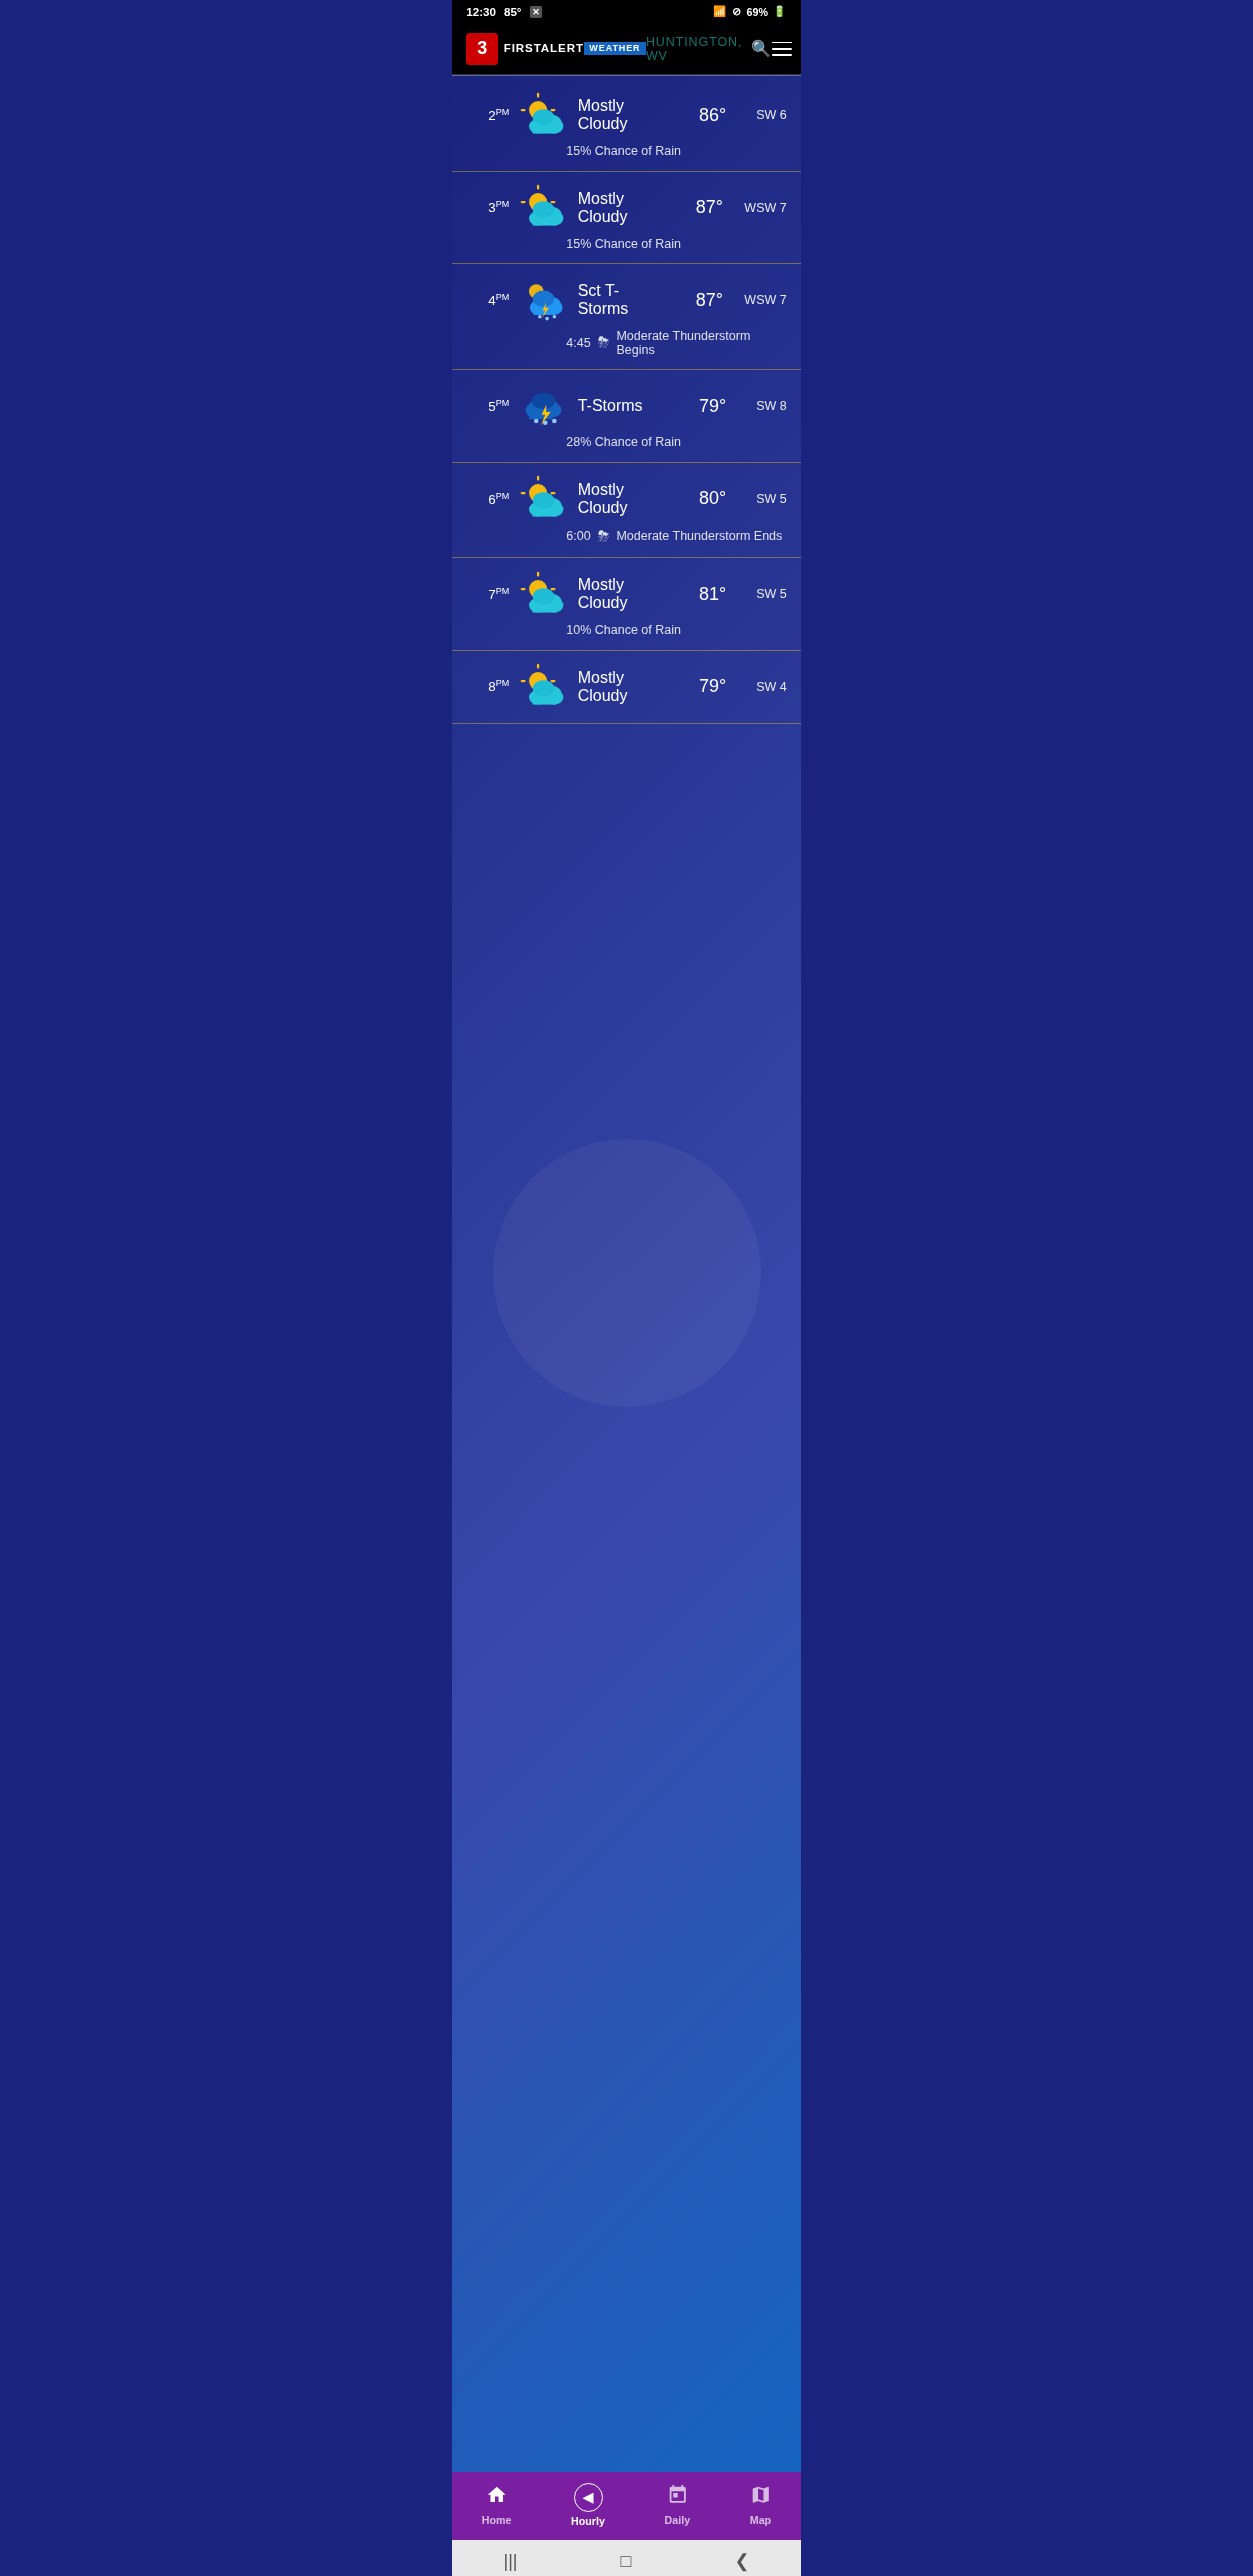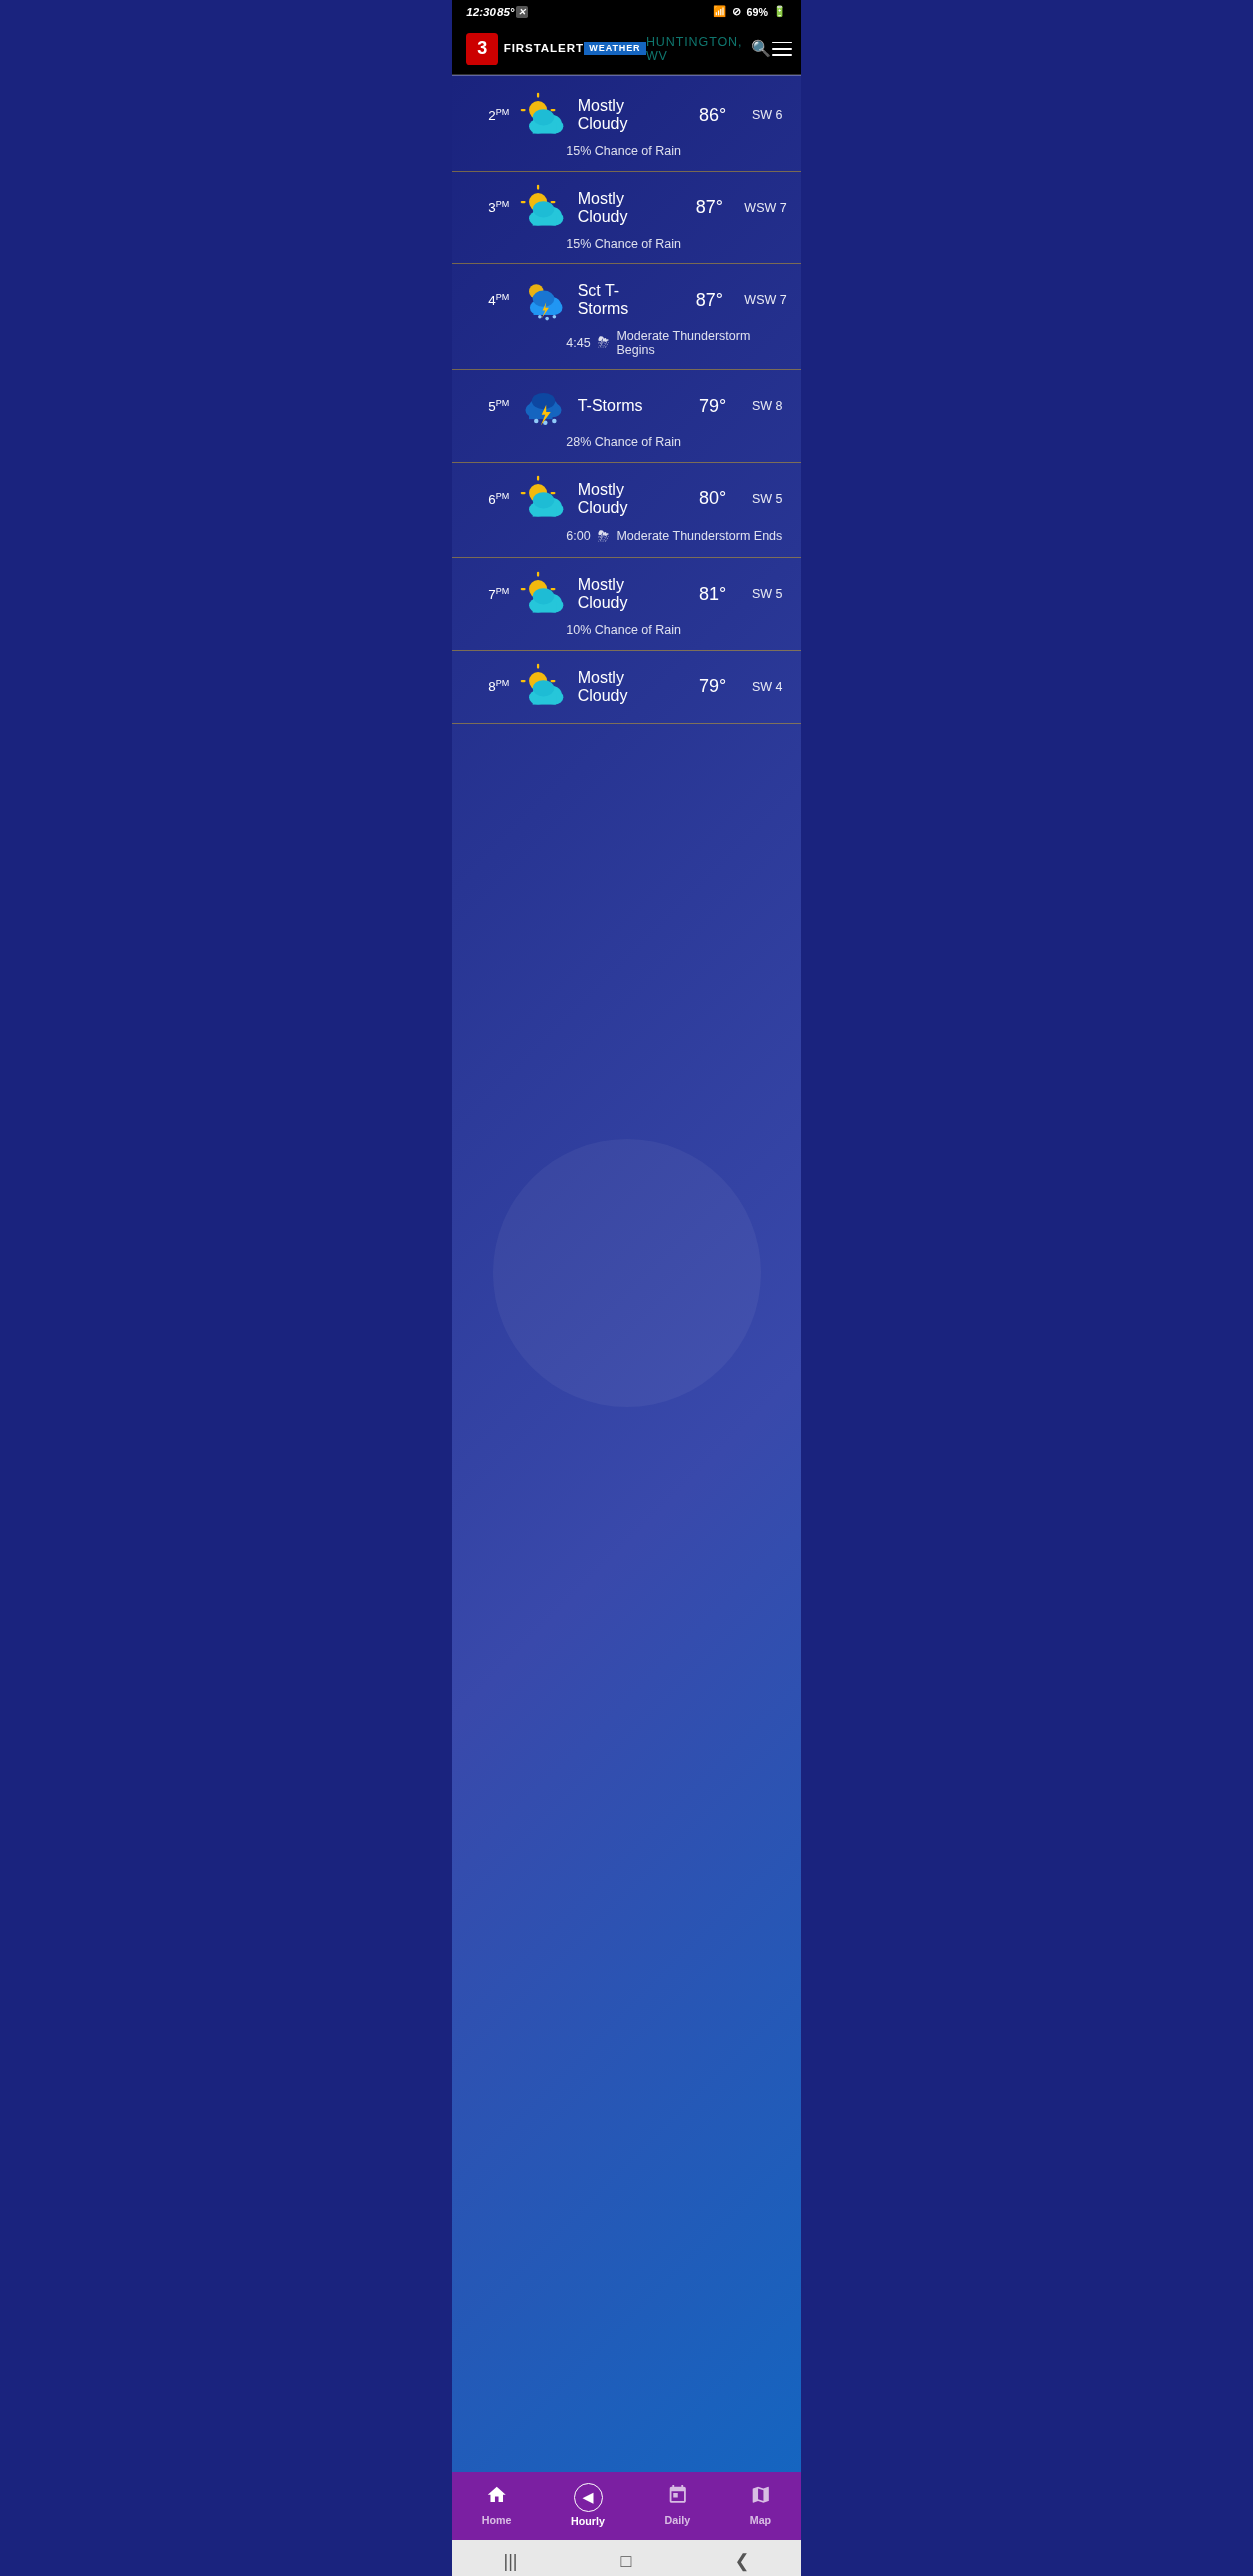--- a/index.html
+++ b/index.html
@@ -19,21 +19,21 @@
     .status-bar {
       background: #000;
       display: flex;
       justify-content: space-between;
       align-items: center;
       padding: 5.4px 14.3px;
       font-size: 11.6px;
       font-weight: 600;
       color: white;
     }
-    .status-left { display: flex; align-items: center; gap: 1px; font-style: italic; }
+    .status-left { display: flex; align-items: center; gap: 8px; }
     .status-right { display: flex; align-items: center; gap: 5.4px; font-size: 10.7px; }
 
     
     .header {
       background: #000;
       display: flex;
       justify-content: space-between;
       align-items: center;
       padding: 9px 14.3px;
       border-bottom: 0.9px solid #333;
@@ -195,21 +195,21 @@
       font-weight: 300;
       margin-right: 10.7px;
       min-width: 43px;
       text-align: right;
     }
 
     .wind {
       font-size: 12.5px;
       font-weight: 400;
       min-width: 39px;
-      text-align: center;
+      text-align: right;
       color: rgba(255,255,255,0.9);
     }
 
     .weather-detail {
       margin-top: 5.4px;
       padding-left: 100px;
       font-size: 12.5px;
       color: rgba(255,255,255,0.85);
       display: flex;
       align-items: center;

